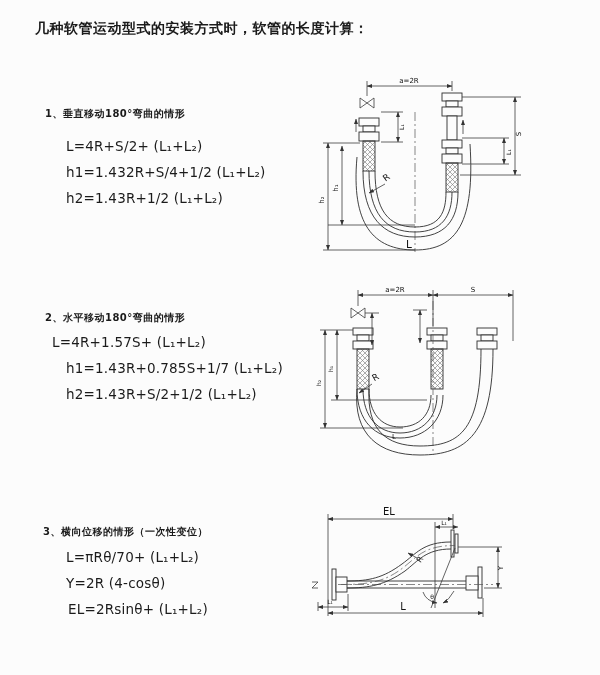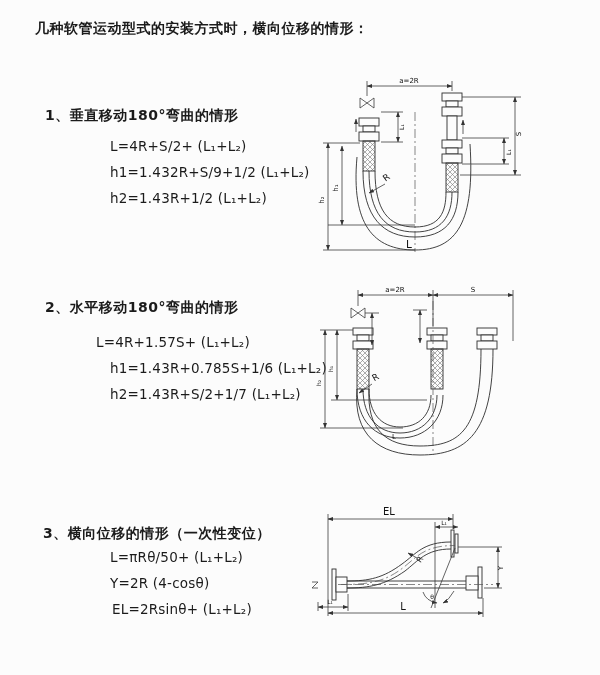--- a/index.html
+++ b/index.html
@@ -3,38 +3,38 @@
 <meta charset="utf-8">
 <style>
   html,body{margin:0;padding:0;}
   body{
     width:600px;height:675px;position:relative;background:#fcfcfc;
     font-family:"DejaVu Sans","Liberation Sans",sans-serif;color:#1b1b1b;
     overflow:hidden;
   }
   .abs{position:absolute;white-space:nowrap;}
   .title{left:35px;top:20px;font-size:14px;font-weight:bold;letter-spacing:.5px;}
-  .sec-head{font-size:14px;font-weight:bold;letter-spacing:.5px;}
-  .formula{font-size:13.5px;letter-spacing:.2px;margin-left:44px;}
+  .sec-head{font-size:10px;font-weight:bold;letter-spacing:.5px;}
+  .formula{font-size:13.5px;letter-spacing:.2px;}
   svg{position:absolute;overflow:visible;}
   svg text{fill:#111;font-family:"DejaVu Sans","Liberation Sans",sans-serif;}
   .thin{stroke:#3c3c3c;stroke-width:.8;fill:none;}
   .hose{stroke:#2e2e2e;stroke-width:.9;fill:none;}
   .cl{stroke:#555;stroke-width:.7;fill:none;stroke-dasharray:9 3 2 3;}
   .fit{stroke:#2e2e2e;stroke-width:.9;fill:#fcfcfc;}
   .dimtxt{font-size:7px;}
 </style>
 </head>
 <body>
 
-<div class="abs title">几种软管运动型式的安装方式时，横向位移的情形：</div>
+<div class="abs title">几种软管运动型式的安装方式时，软管的长度计算：</div>
 
 <div class="abs sec-head" style="left:45px;top:107px">1、垂直移动180°弯曲的情形</div>
 <div class="abs formula" style="left:66px;top:138px">L=4R+S/2+ (L₁+L₂)</div>
-<div class="abs formula" style="left:66px;top:164px">h1=1.432R+S/9+1/2 (L₁+L₂)</div>
+<div class="abs formula" style="left:66px;top:164px">h1=1.432R+S/4+1/2 (L₁+L₂)</div>
 <div class="abs formula" style="left:66px;top:190px">h2=1.43R+1/2 (L₁+L₂)</div>
 
 <svg style="left:315px;top:72px" width="282" height="190" viewBox="0 0 282 190">
   <defs>
     <marker id="ar1" viewBox="0 0 8 6" refX="7.5" refY="3" markerWidth="7" markerHeight="5" orient="auto-start-reverse">
       <path d="M0,0 L8,3 L0,6 z" fill="#333"></path>
     </marker>
     <pattern id="hb1" width="5" height="5" patternUnits="userSpaceOnUse">
       <path d="M0,5 L5,0 M0,0 L5,5" stroke="#777" stroke-width="0.6"></path>
     </pattern>
@@ -114,24 +114,24 @@
   </g>
 
   <g>
     <text style="font-size:9px" transform="rotate(-35 73 108)" x="73" y="108" text-anchor="middle">R</text>
     <line class="thin" x1="70" y1="112" x2="54" y2="121" marker-end="url(#ar1)"></line>
   </g>
 
   <text style="font-size:10.5px" x="91" y="176">L</text>
 </svg>
 
-<div class="abs sec-head" style="left:45px;top:299px">2、水平移动180°弯曲的情形</div>
+<div class="abs sec-head" style="left:45px;top:311px">2、水平移动180°弯曲的情形</div>
 <div class="abs formula" style="left:52px;top:334px">L=4R+1.57S+ (L₁+L₂)</div>
-<div class="abs formula" style="left:66px;top:360px">h1=1.43R+0.785S+1/6 (L₁+L₂)</div>
-<div class="abs formula" style="left:66px;top:386px">h2=1.43R+S/2+1/7 (L₁+L₂)</div>
+<div class="abs formula" style="left:66px;top:360px">h1=1.43R+0.785S+1/7 (L₁+L₂)</div>
+<div class="abs formula" style="left:66px;top:386px">h2=1.43R+S/2+1/2 (L₁+L₂)</div>
 
 <svg style="left:315px;top:283px" width="285" height="185" viewBox="0 0 285 185">
   <defs>
     <marker id="ar2" viewBox="0 0 8 6" refX="7.5" refY="3" markerWidth="7" markerHeight="5" orient="auto-start-reverse">
       <path d="M0,0 L8,3 L0,6 z" fill="#333"></path>
     </marker>
     <pattern id="hb2" width="5" height="5" patternUnits="userSpaceOnUse">
       <path d="M0,5 L5,0 M0,0 L5,5" stroke="#777" stroke-width="0.6"></path>
     </pattern>
   </defs>
@@ -207,21 +207,21 @@
 
   <g>
     <text style="font-size:9px" transform="rotate(-30 62 97)" x="62" y="97" text-anchor="middle">R</text>
     <line class="thin" x1="57" y1="101" x2="44" y2="110" marker-end="url(#ar2)"></line>
   </g>
 
   <text style="font-size:7px" x="77" y="156">L</text>
 </svg>
 
 <div class="abs sec-head" style="left:43px;top:525px">3、横向位移的情形（一次性变位）</div>
-<div class="abs formula" style="left:66px;top:549px">L=πRθ/50+ (L₁+L₂)</div>
+<div class="abs formula" style="left:66px;top:549px">L=πRθ/70+ (L₁+L₂)</div>
 <div class="abs formula" style="left:66px;top:575px">Y=2R (4-cosθ)</div>
 <div class="abs formula" style="left:68px;top:601px">EL=2Rsinθ+ (L₁+L₂)</div>
 
 <svg style="left:305px;top:498px" width="295" height="140" viewBox="0 0 295 140">
   <defs>
     <marker id="ar3" viewBox="0 0 8 6" refX="7.5" refY="3" markerWidth="7" markerHeight="5" orient="auto-start-reverse">
       <path d="M0,0 L8,3 L0,6 z" fill="#333"></path>
     </marker>
   </defs>
 

